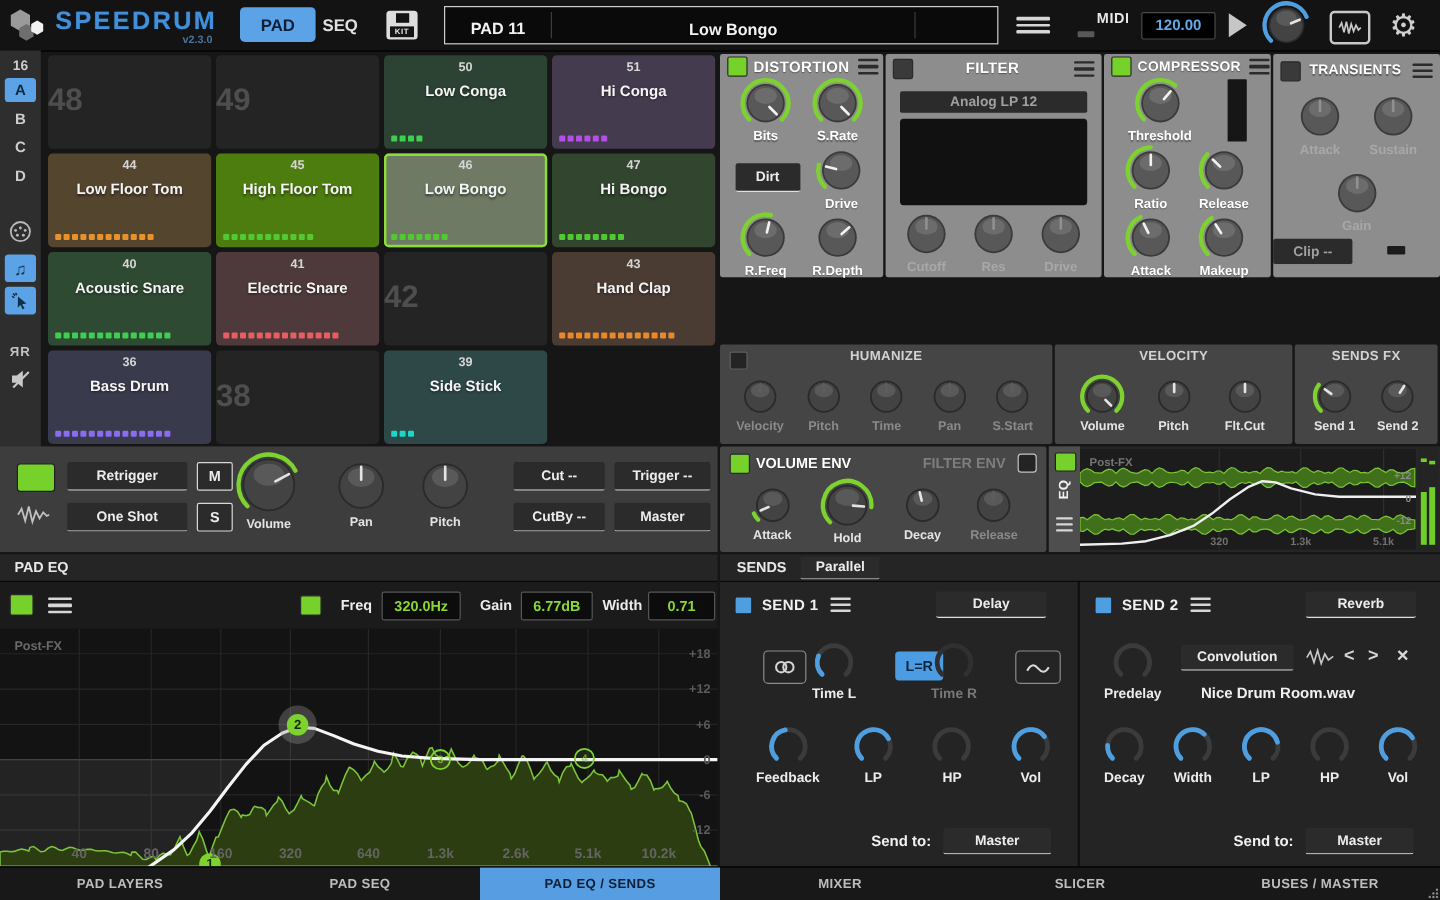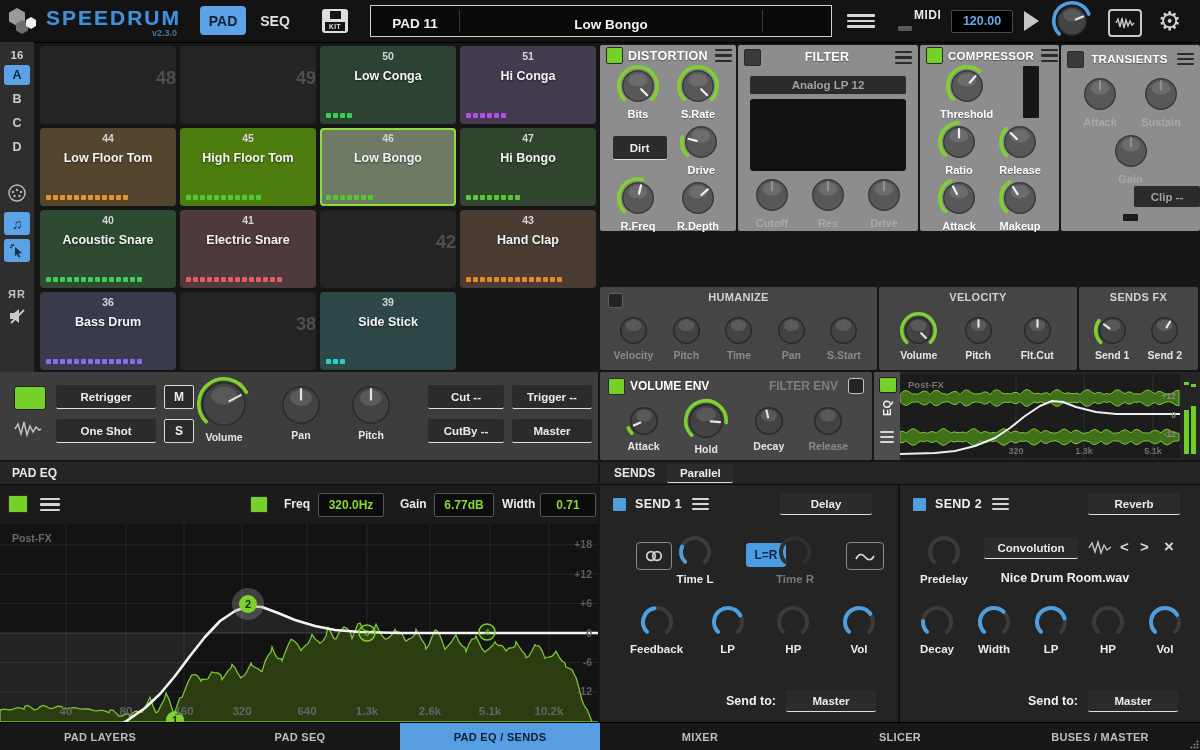--- a/index.html
+++ b/index.html
@@ -4,21 +4,21 @@
 <style>
   html,body{margin:0;padding:0;background:#000;}
   #app{position:relative;width:1200px;height:750px;background:#161616;overflow:hidden;
        font-family:"Liberation Sans",sans-serif;color:#ddd;-webkit-font-smoothing:antialiased;}
   .abs{position:absolute;}
   
   #topbar{position:absolute;left:0;top:0;width:1200px;height:42px;background:#131313;border-bottom:1px solid #000;}
   #brand{position:absolute;left:46px;top:6px;font-size:21px;font-weight:bold;letter-spacing:2px;color:#4190d9;
          text-shadow:0 0 1px #1c4a7a;}
   #brand-ver{position:absolute;left:152px;top:28px;font-size:9px;color:#47769f;font-weight:bold;}
-  .tb-tab{position:absolute;top:6px;width:46px;height:29px;border-radius:4px;display:flex;align-items:center;
+  .tb-tab{position:absolute;top:6px;width:63px;height:29px;border-radius:4px;display:flex;align-items:center;
           justify-content:center;font-weight:bold;font-size:14px;color:#e0e0e0;cursor:default;}
   .tb-tab.act{background:#5ba2e6;color:#0d2036;}
   #kit-icon{position:absolute;left:322px;top:9px;width:26px;height:24px;background:#dedede;border-radius:3px;}
   #kit-icon .slot{position:absolute;left:8px;top:2px;width:11px;height:8px;background:#141414;}
   #kit-icon .lbl{position:absolute;left:3px;bottom:2px;width:20px;height:9px;background:#141414;color:#e8e8e8;
                  font-size:6.5px;font-weight:bold;text-align:center;line-height:9px;letter-spacing:.5px;}
   #pad-display{position:absolute;left:370px;top:5px;width:460px;height:30px;background:#0a0a0a;
                border:1.5px solid #cfcfcf;display:flex;align-items:center;}
   #pad-display .pnum{width:88px;text-align:center;font-weight:bold;font-size:13.5px;color:#f2f2f2;}
   #pad-display .sep{width:1px;height:22px;background:#3c3c3c;}
@@ -50,21 +50,21 @@
   .sb-icon.blue{background:#5ba2e6;color:#12304b;}
   .sb-rr{margin-top:26px;font-size:11px;font-weight:bold;color:#c2c2c2;letter-spacing:1px;}
   
   #pad-grid{position:absolute;left:40px;top:46px;width:556px;height:324px;display:grid;
             grid-template-columns:repeat(4,136px);grid-template-rows:repeat(4,78px);gap:4px;}
   .pad{position:relative;border-radius:4px;overflow:hidden;}
   .pad.sel{outline:2.5px solid #8ade35;outline-offset:-2.5px;}
   .pnum{margin-top:4px;text-align:center;font-size:10.5px;font-weight:bold;color:#d6d6d6;}
   .pname{margin-top:7px;text-align:center;font-size:12.5px;font-weight:bold;color:#f4f4f4;
          text-shadow:0 1px 2px rgba(0,0,0,.55);}
-  .pnum-big{width:100%;text-align:right;margin-top:22px;font-size:18px;font-weight:bold;color:#4e4e4e;}
+  .pnum-big{width:100%;text-align:left;margin-top:22px;font-size:26px;font-weight:bold;color:#4e4e4e;}
   .pdots{position:absolute;left:6px;bottom:6px;display:flex;gap:2px;}
   .pdots i{width:5px;height:5px;border-radius:1px;display:block;}
   
   #fx-top{position:absolute;left:600px;top:45px;width:600px;height:186px;display:flex;gap:2px;}
   .fxp{background:#8d8d8d;border-radius:2px;display:flex;flex-direction:column;}
   .fxh{height:24px;display:grid;grid-template-columns:22px 1fr 24px;align-items:center;padding:2px 6px 0 6px;}
   .fxt{text-align:center;font-size:12.5px;font-weight:bold;color:#fff;text-shadow:0 1px 1px rgba(0,0,0,.4);letter-spacing:.3px;}
   .en{width:15px;height:15px;border-radius:2px;background:#3a3a3a;border:1px solid #2a2a2a;}
   .en.on{background:#76d22b;}
   .en.blue{background:#4f9fe0;border-color:#222;}
@@ -625,21 +625,21 @@
         <div class="kcell">
             <svg width="44" height="44" viewBox="0 0 44 44">
               <circle cx="22" cy="22" r="16" fill="#3a3a3a"></circle>
               <circle cx="22" cy="22" r="14.5" fill="#585858"></circle>
               <ellipse cx="22" cy="15.9" rx="9.3" ry="6.7" fill="rgba(255,255,255,0.12)"></ellipse>
               <line x1="22" y1="9" x2="22" y2="17.5" stroke="#909090" stroke-width="2.2" stroke-linecap="round" transform="rotate(0 22 22)"></line>
             </svg>
             <div class="klab gray mut">Gain</div>
           </div>
       </div>
-      <div style="display:flex;flex-direction:column;align-items:flex-end;margin-bottom:10px">
+      <div style="display:flex;flex-direction:row;align-items:flex-start;margin-bottom:10px">
         <button class="dbtn mut" style="width:66px;height:22px">Clip --</button>
         <div id="trans-ind"></div>
       </div>
     </div>
   </section>
 
   <section id="fx-mid">
     <div class="mfx" style="width:277px">
       <span class="cbx abs" style="left:8px;top:6px"></span>
       <div class="mfxt">HUMANIZE</div>

